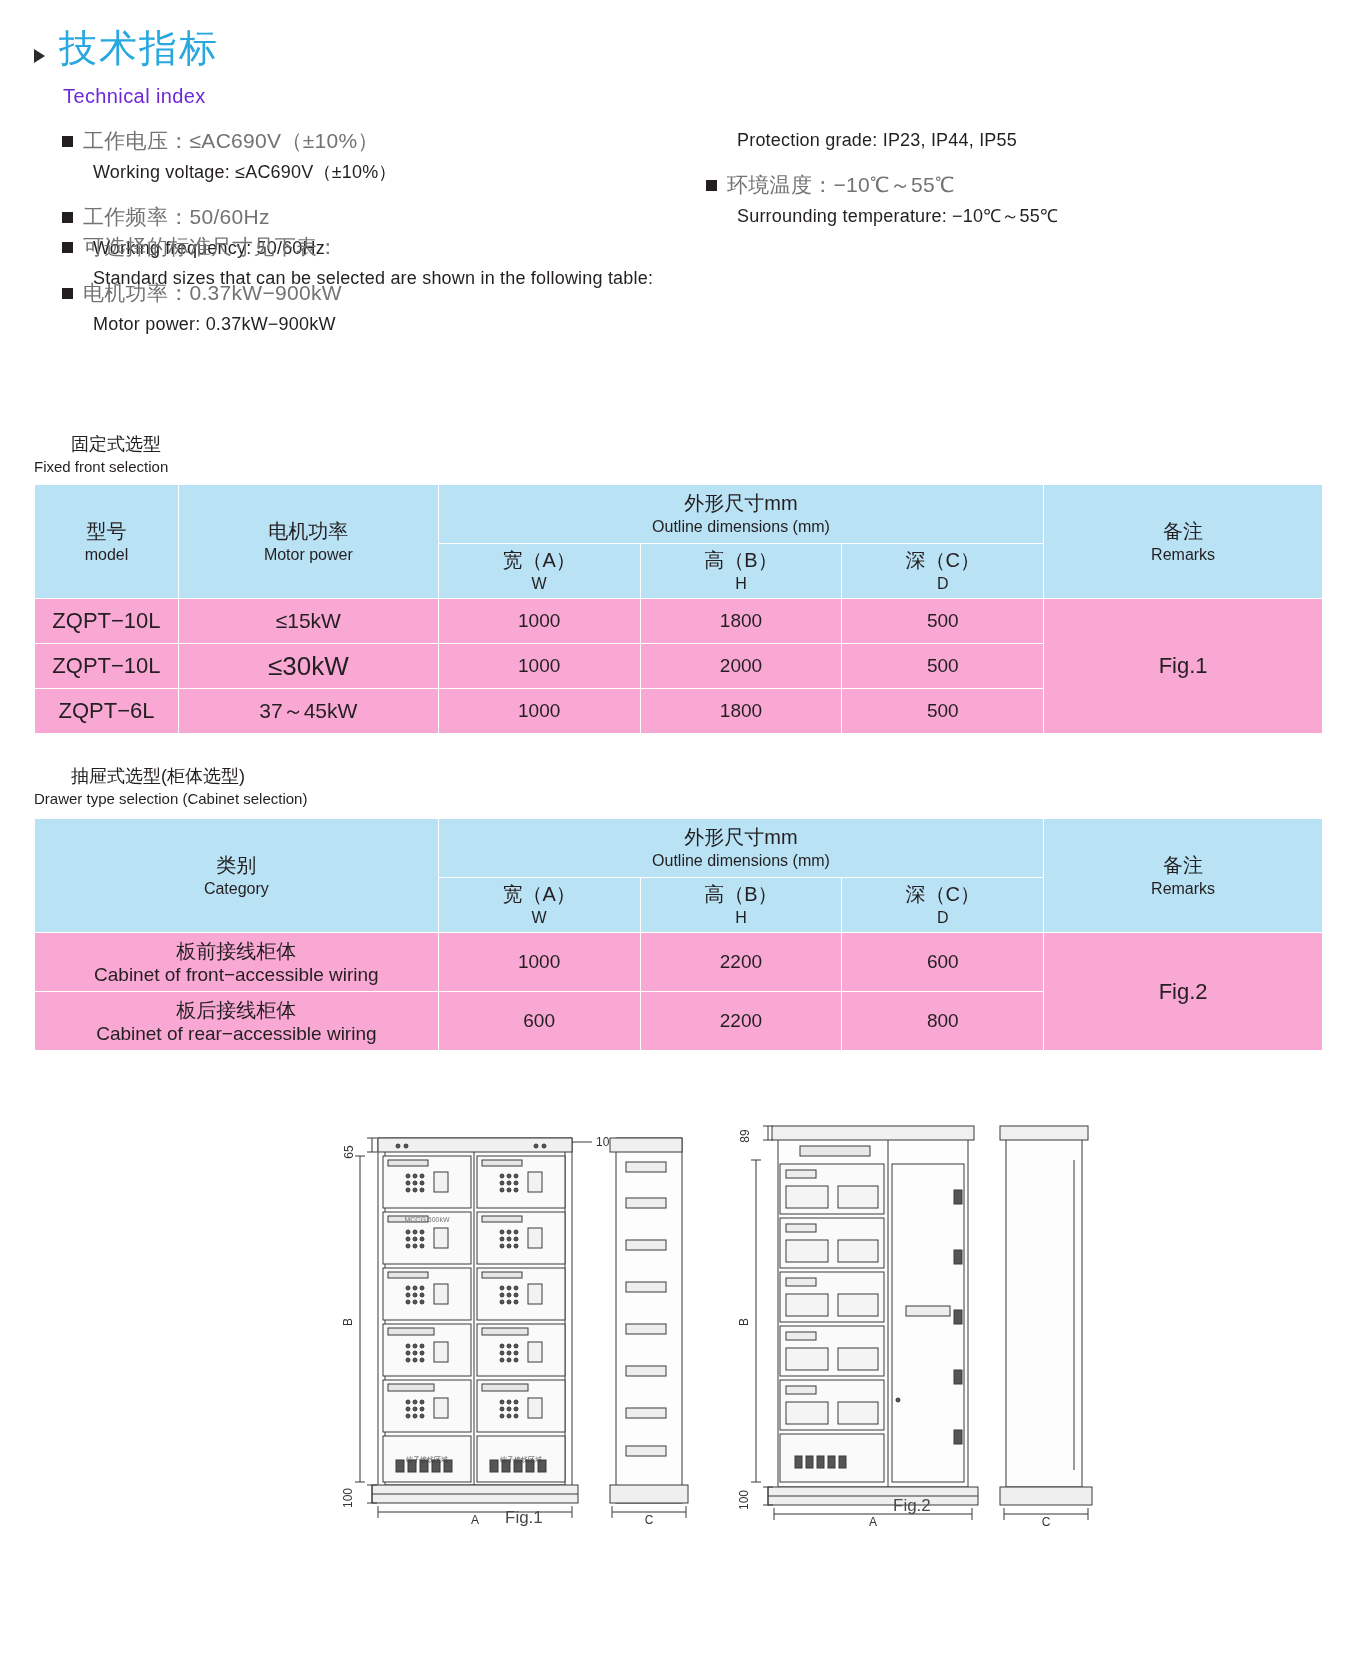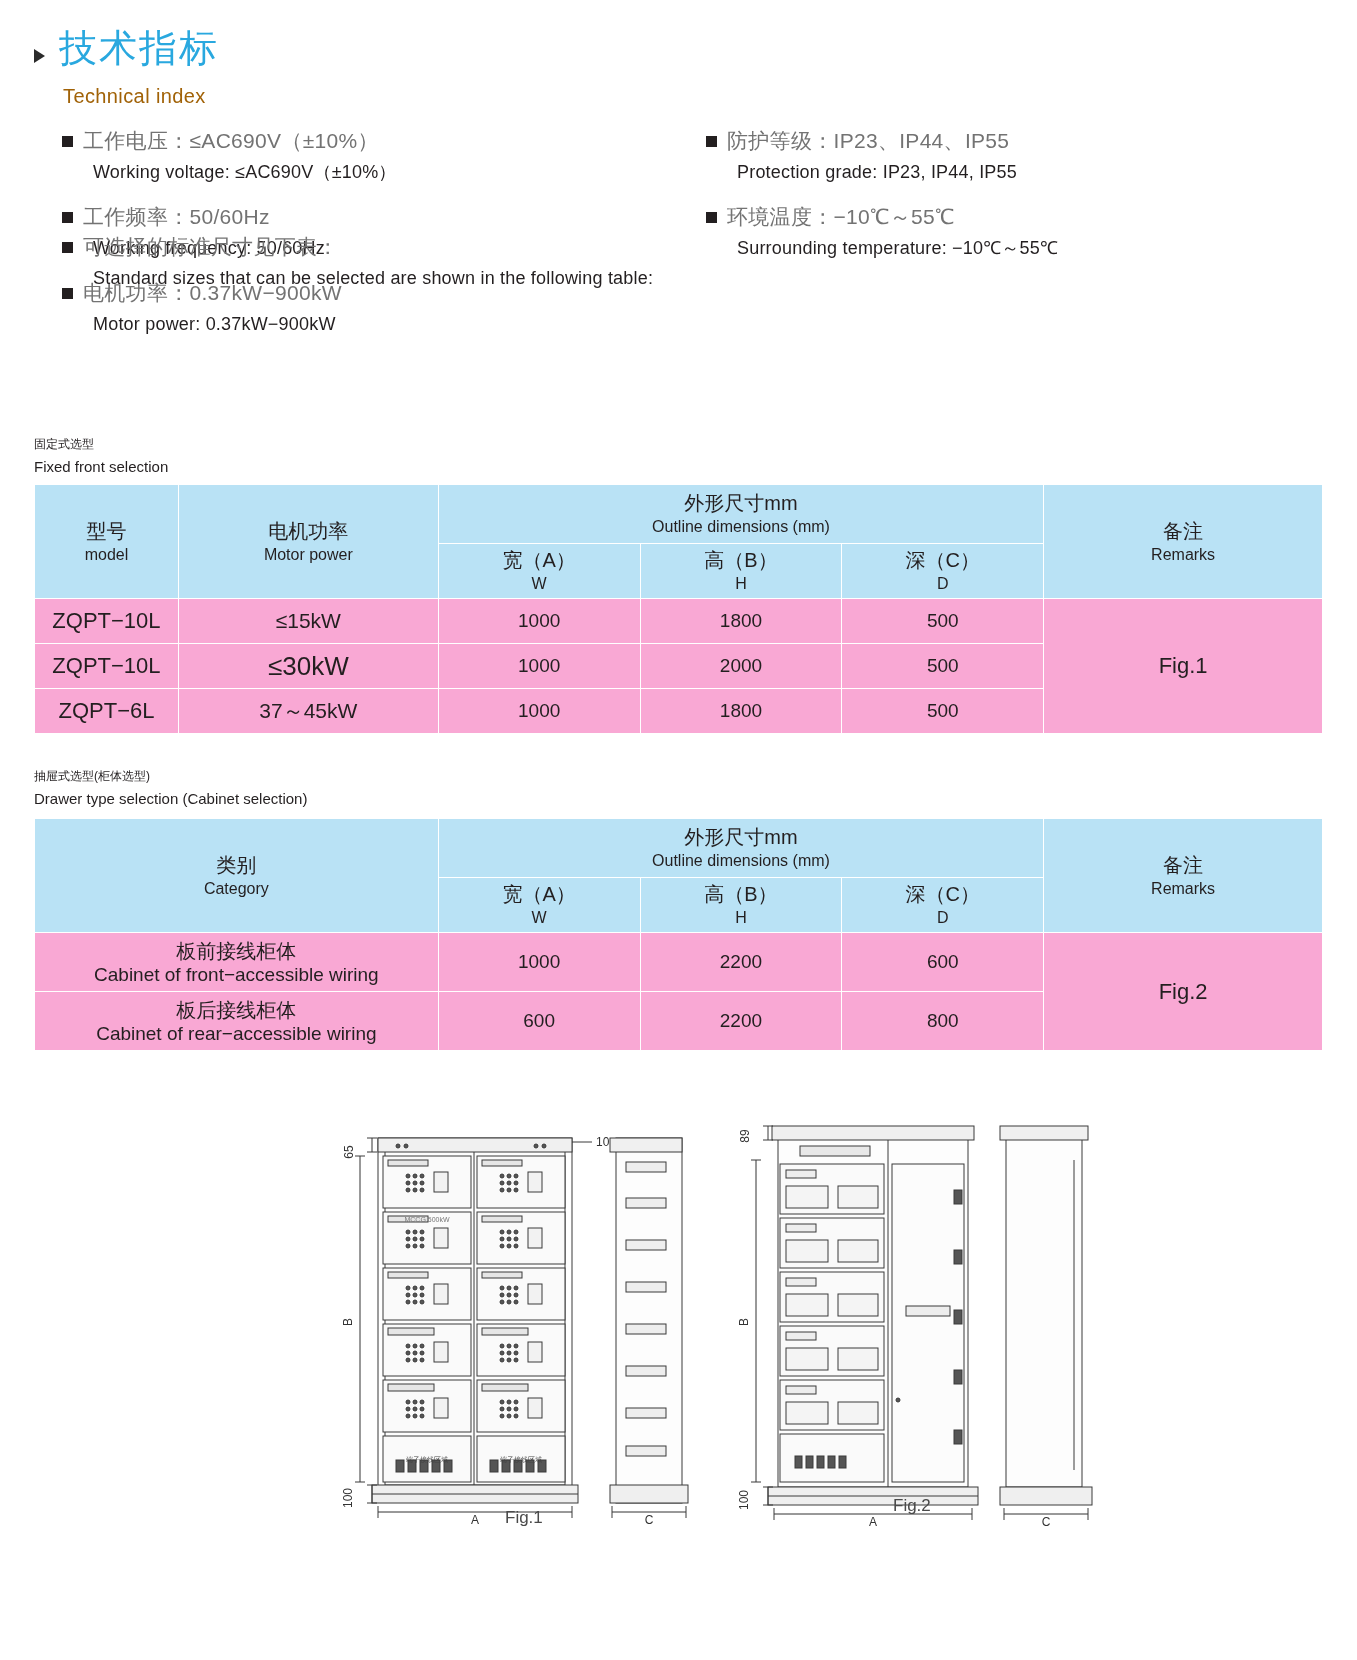--- a/index.html
+++ b/index.html
@@ -44,21 +44,21 @@
     color: #29a8df;
     letter-spacing: 2px;
     line-height: 1.1;
     font-weight: 400;
   }
   .title-en {
     position: absolute;
     left: 63px;
     top: 85px;
     font-size: 20px;
-    color: #a16207;
+    color: #6d28d9;
     letter-spacing: 0.4px;
   }
 
   
   .specs {
     position: absolute;
     left: 0;
     top: 126px;
     width: 1357px;
   }
@@ -98,21 +98,21 @@
     left: 62px;
     top: 232px;
     width: 1000px;
   }
 
   
   .caption {
     position: absolute;
     left: 34px;
   }
-  .caption .c1 { font-size: 12px; line-height: 24px; color: #231f20; }
+  .caption .c1 { font-size: 18px; line-height: 24px; color: #231f20; margin-left: 37px; }
   .caption .c2 { font-size: 15px; line-height: 22px; color: #231f20; }
 
   
   table {
     border-collapse: collapse;
     position: absolute;
     font-size: 19px;
     color: #231f20;
   }
   table td, table th {
@@ -194,24 +194,20 @@
           <span class="cn-text">电机功率：0.37kW−900kW</span>
         </div>
         <div class="en-text">Motor power: 0.37kW−900kW</div>
       </div>
 
     </div>
 
     <div class="col-right">
 
       <div class="grp">
-        <div class="bullet-line">
-          <span class="sq"></span>
-          <span class="cn-text">防护等级：IP23、IP44、IP55</span>
-        </div>
         <div class="en-text">Protection grade: IP23, IP44, IP55</div>
       </div>
 
       <div class="grp">
         <div class="bullet-line">
           <span class="sq"></span>
           <span class="cn-text">环境温度：−10℃～55℃</span>
         </div>
         <div class="en-text">Surrounding temperature: −10℃～55℃</div>
       </div>

